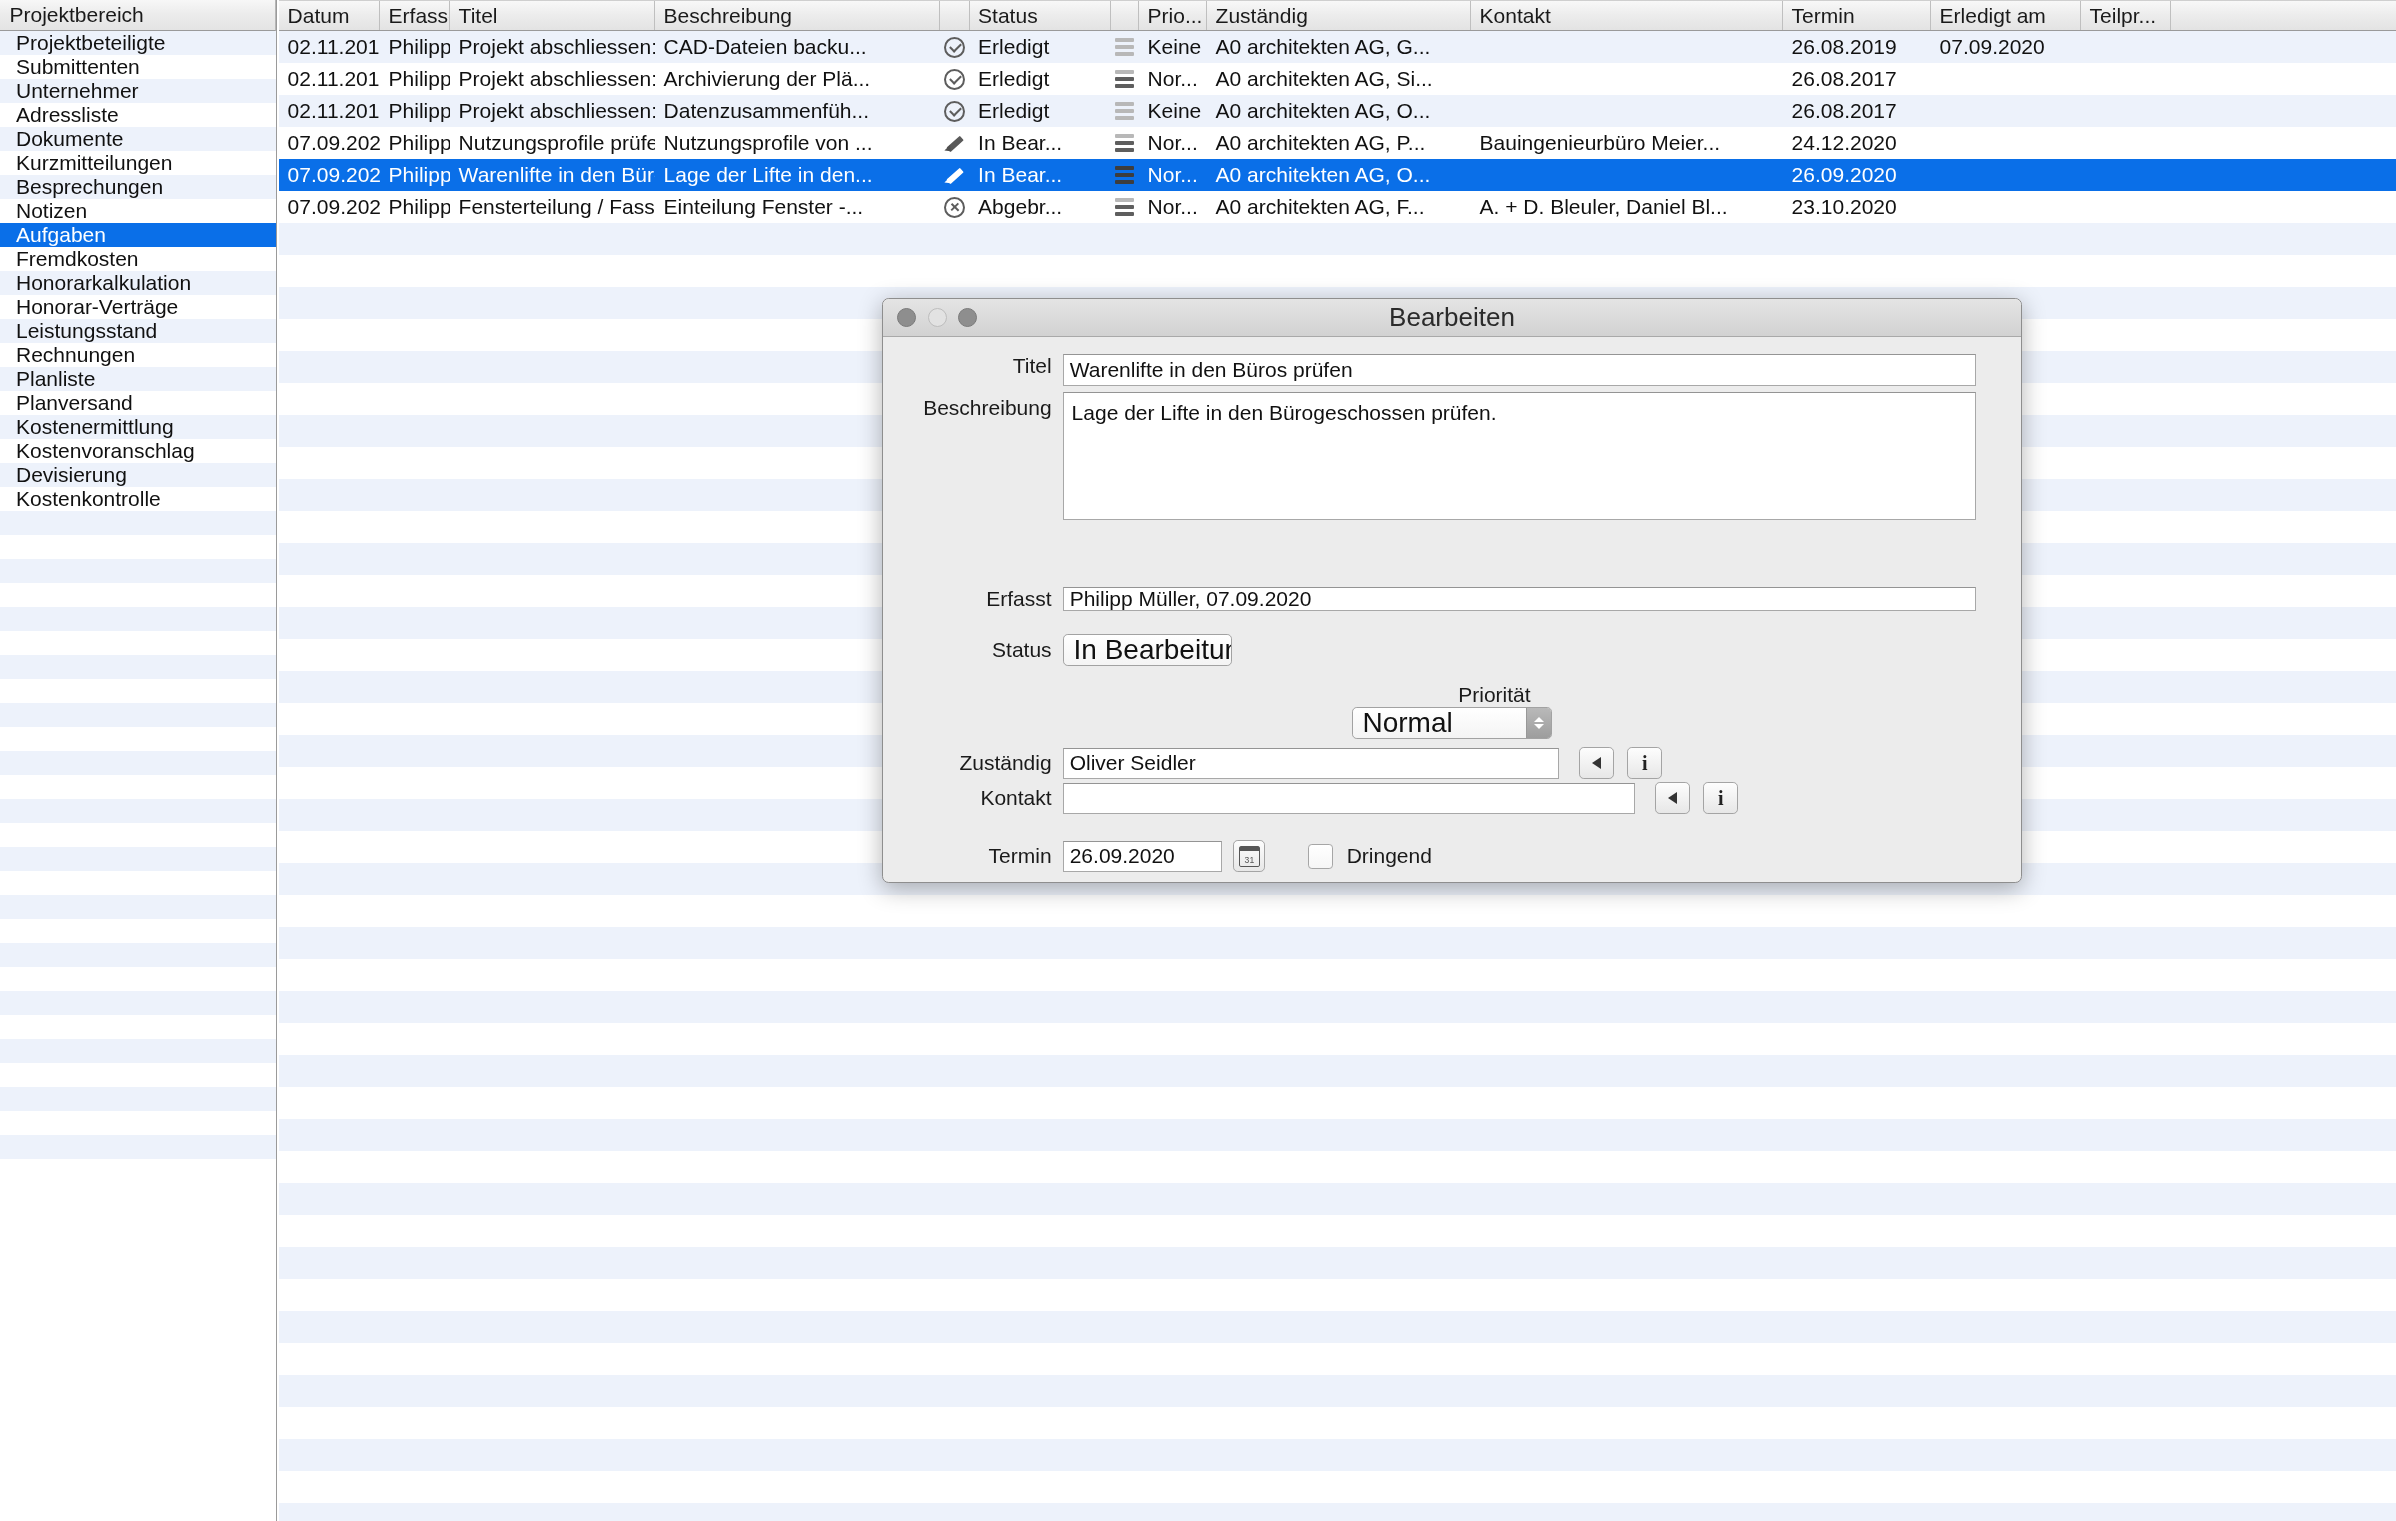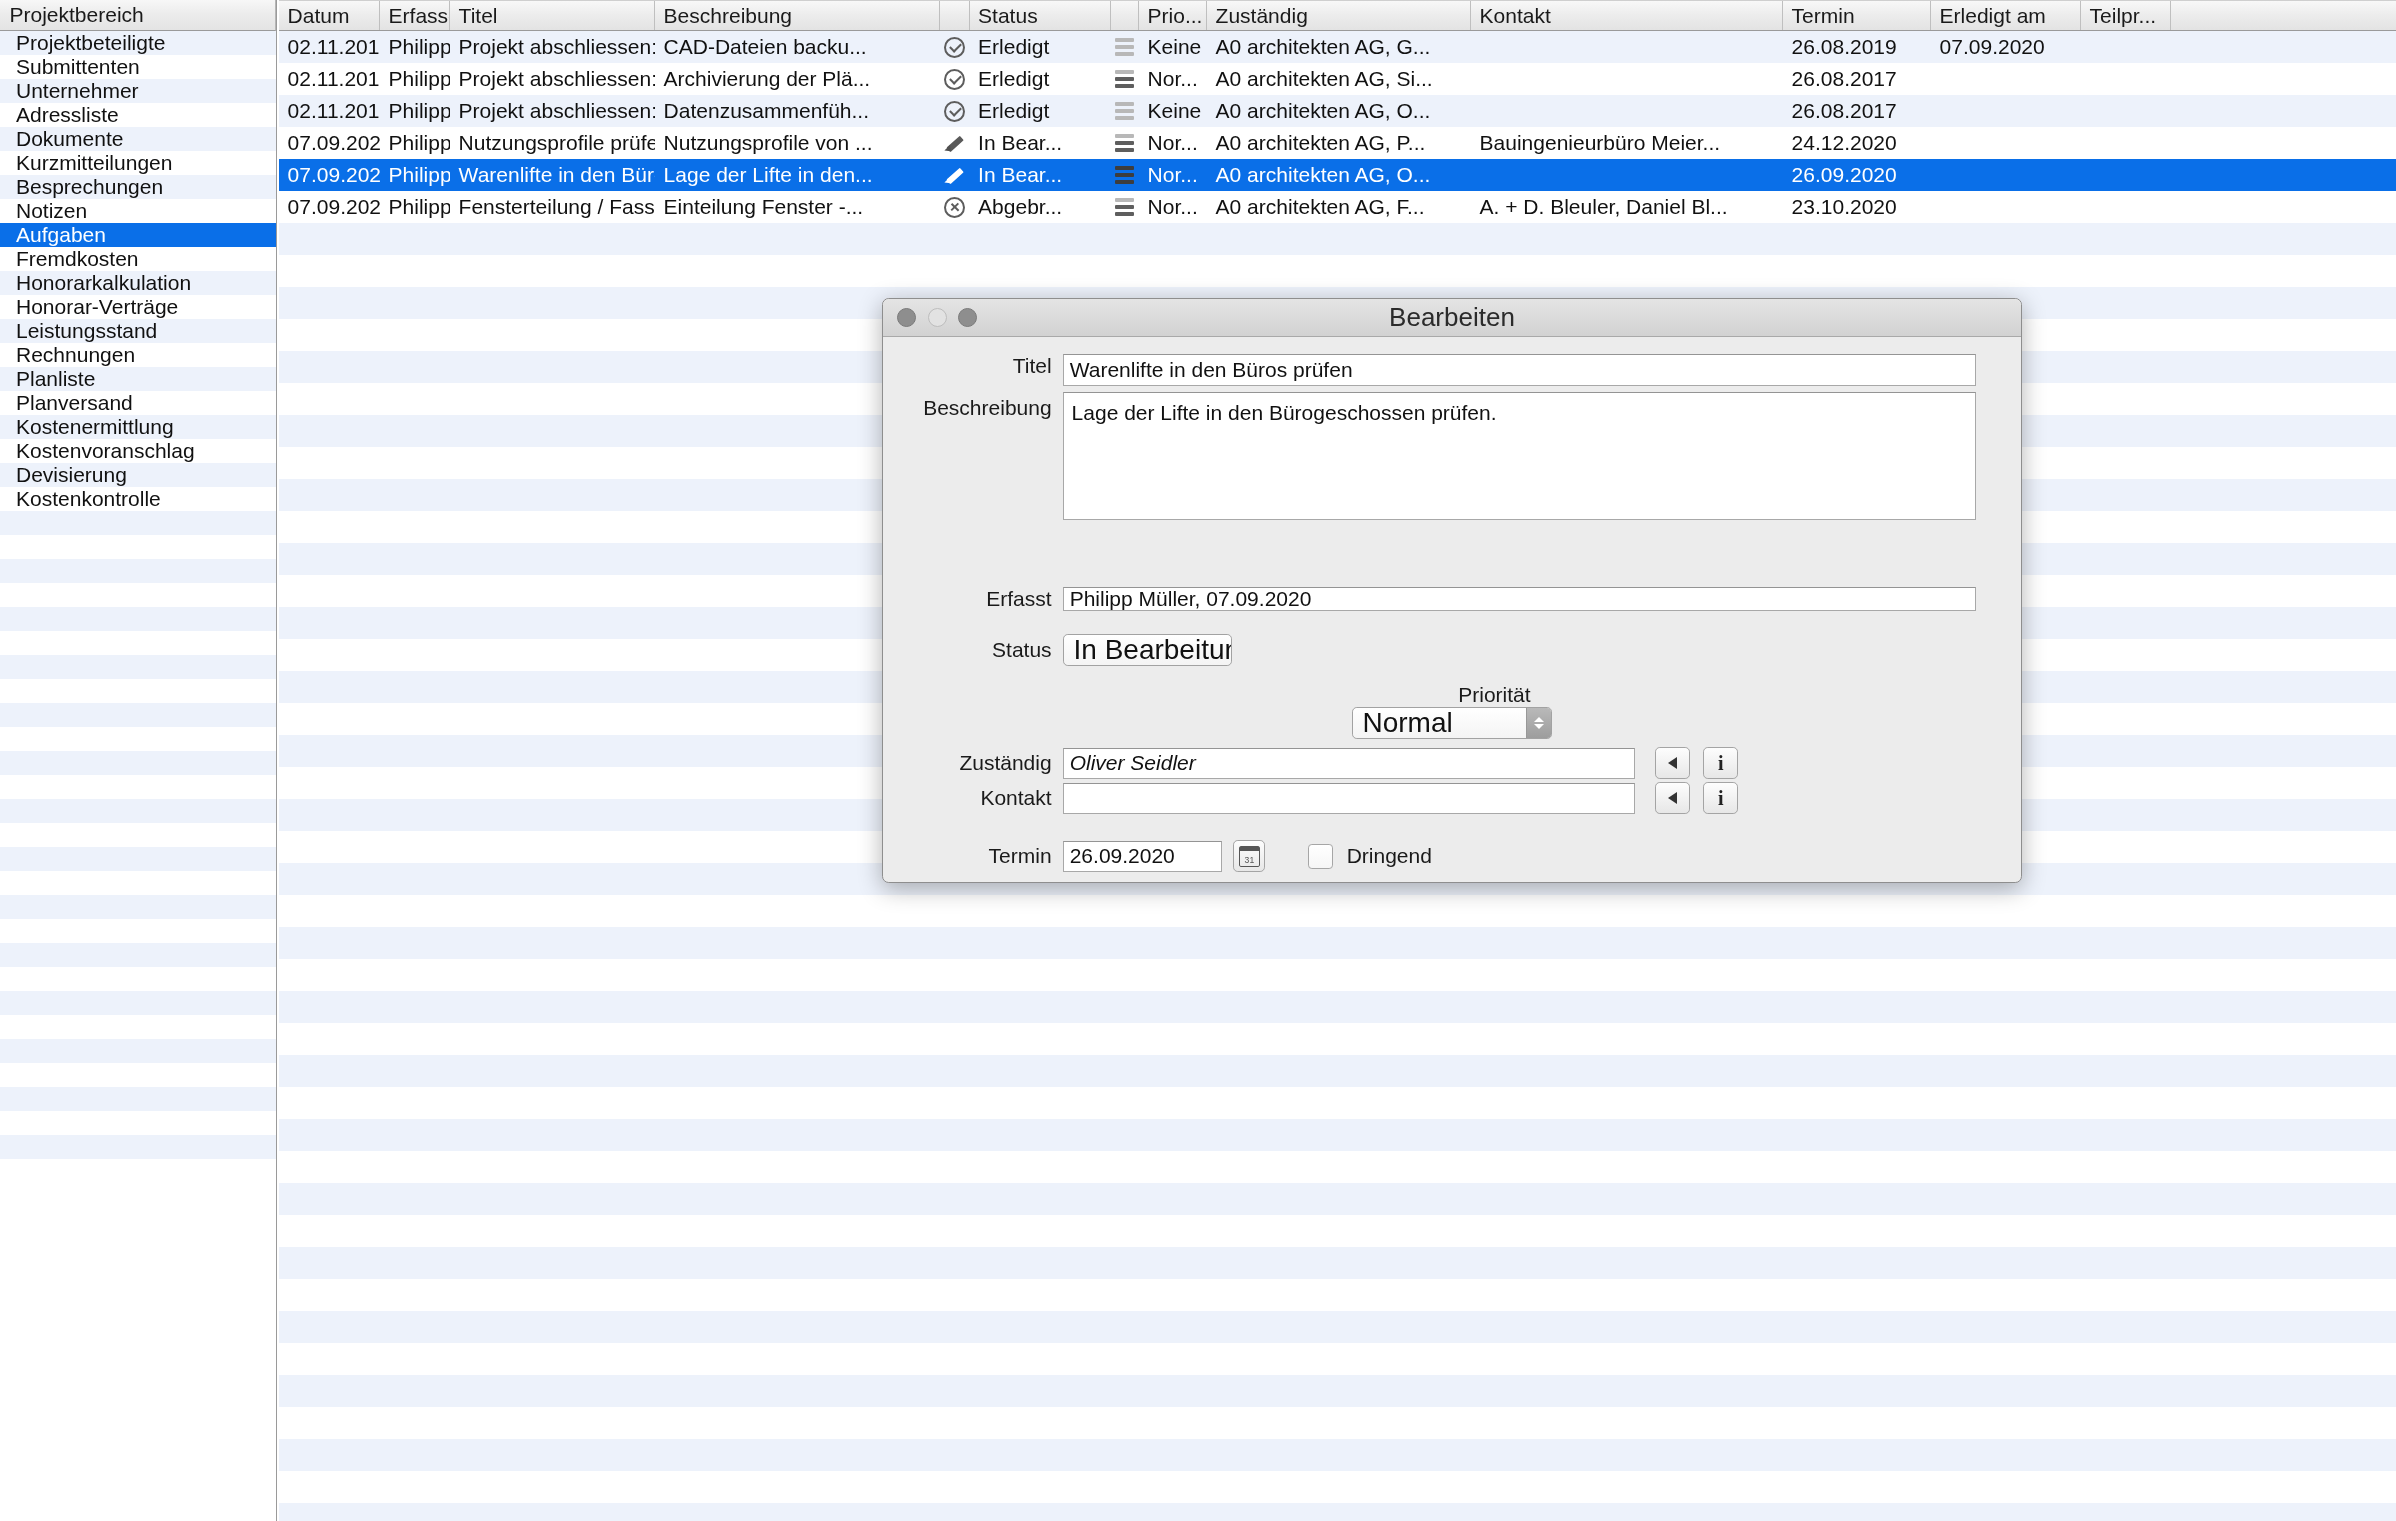--- a/index.html
+++ b/index.html
@@ -609,21 +609,21 @@
           <span class="val">Normal</span>
           <span class="arrows">
             <i class="chev up"></i>
               <i class="chev down"></i>
           </span>
         </div>
       </div>
 
       <div class="row" style="position:absolute; left:0; top:410px; width:100%; align-items:center;">
         <div class="lbl" style="width:180px;">Zuständig</div>
-        <div class="field" style="width:572px; height:31px;font-style:italic;">Oliver Seidler</div>
+        <div class="field" style="width:496px; height:31px;">Oliver Seidler</div>
         <div class="sqbtn" style="margin-left:20px;">
           <span class="tri-left"></span>
         </div>
         <div class="sqbtn" style="margin-left:13.3px;">
           <span class="info-i">i</span>
         </div>
       </div>
 
       <div class="row" style="position:absolute; left:0; top:445px; width:100%; align-items:center;">
         <div class="lbl" style="width:180px;">Kontakt</div>

